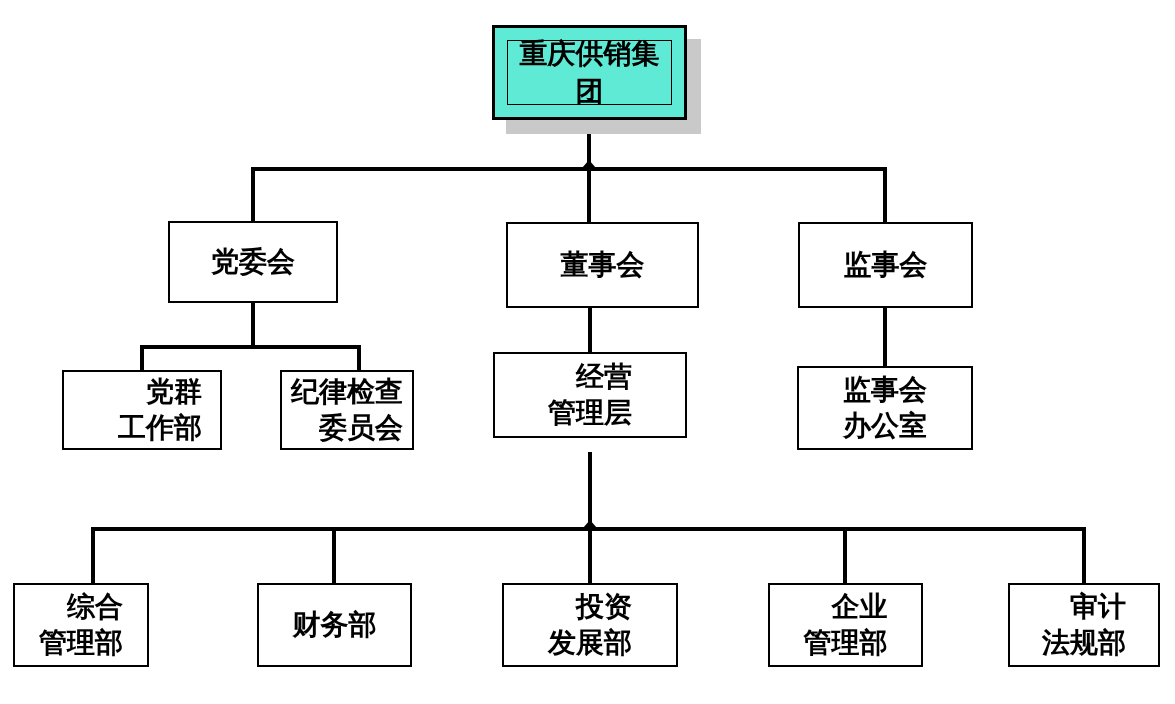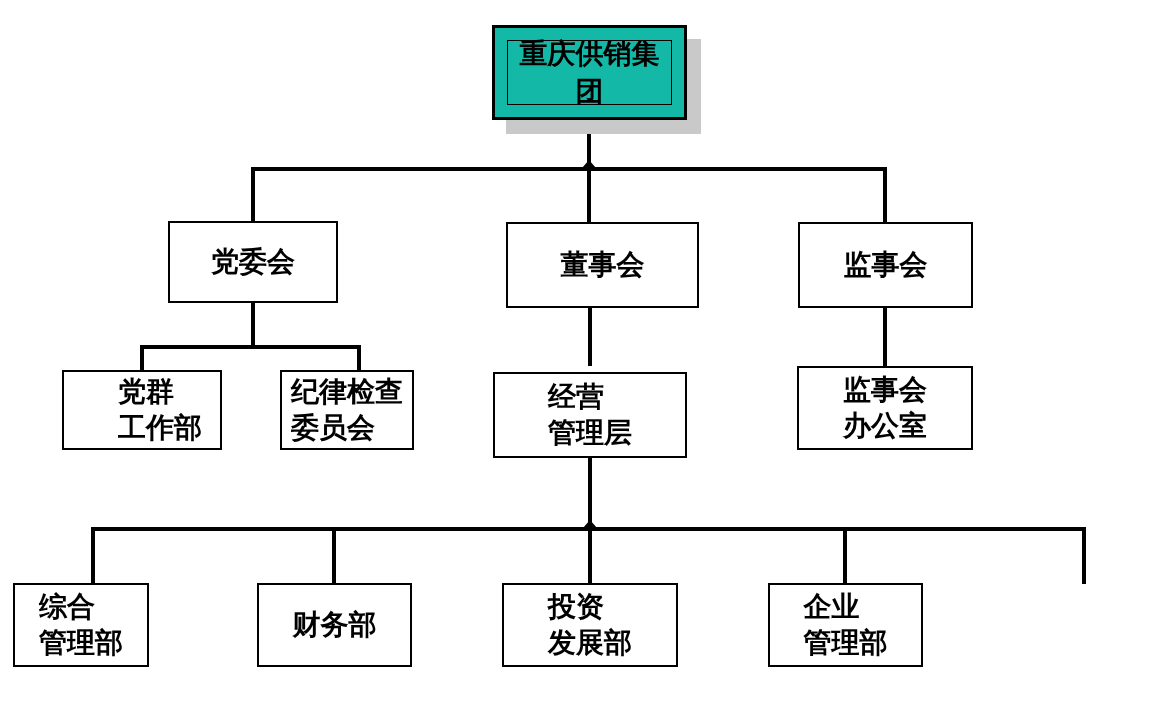--- a/index.html
+++ b/index.html
@@ -34,29 +34,29 @@
     border: 2px solid #000000;
     background: #ffffff;
     display: flex;
     align-items: center;
     justify-content: center;
   }
   .node .label {
     font-weight: bold;
     font-size: 28px;
     line-height: 36px;
-    text-align: left;
+    text-align: right;
     white-space: pre-line;
     color: #000000;
   }
   .root-node {
     position: absolute;
     box-sizing: border-box;
     border: 3px solid #000000;
-    background: #14b8a6;
+    background: #5eead4;
     box-shadow: 14px 14px 0 0 #c9c9c9;
     padding: 12px;
   }
   .root-inner {
     box-sizing: border-box;
     width: 100%;
     height: 100%;
     border: 1px solid #000000;
     display: flex;
     align-items: center;
@@ -116,21 +116,21 @@
   </div>
 
   <div class="node" style="left:62px; top:370px; width:160px; height:80px;padding-left:36px;">
     <span class="label">党群
 工作部</span>
   </div>
   <div class="node" style="left:280px; top:370px; width:134px; height:80px;">
     <span class="label">纪律检查
 委员会</span>
   </div>
-  <div class="node" style="left:493px; top:372px; width:194px; height:86px;">
+  <div class="node" style="left:493px; top:352px; width:194px; height:86px;">
     <span class="label">经营
 管理层</span>
   </div>
   <div class="node" style="left:797px; top:366px; width:176px; height:84px;">
     <span class="label">监事会
 办公室</span>
   </div>
 
   <div class="node" style="left:13px; top:583px; width:136px; height:84px;">
     <span class="label">综合
@@ -140,14 +140,18 @@
     <span class="label">财务部</span>
   </div>
   <div class="node" style="left:502px; top:583px; width:176px; height:84px;">
     <span class="label">投资
 发展部</span>
   </div>
   <div class="node" style="left:768px; top:583px; width:155px; height:84px;">
     <span class="label">企业
 管理部</span>
   </div>
+  <div class="node" style="left:1008px; top:583px; width:152px; height:84px;">
+    <span class="label">审计
+法规部</span>
+  </div>
 
 </div>
 
 </body></html>

